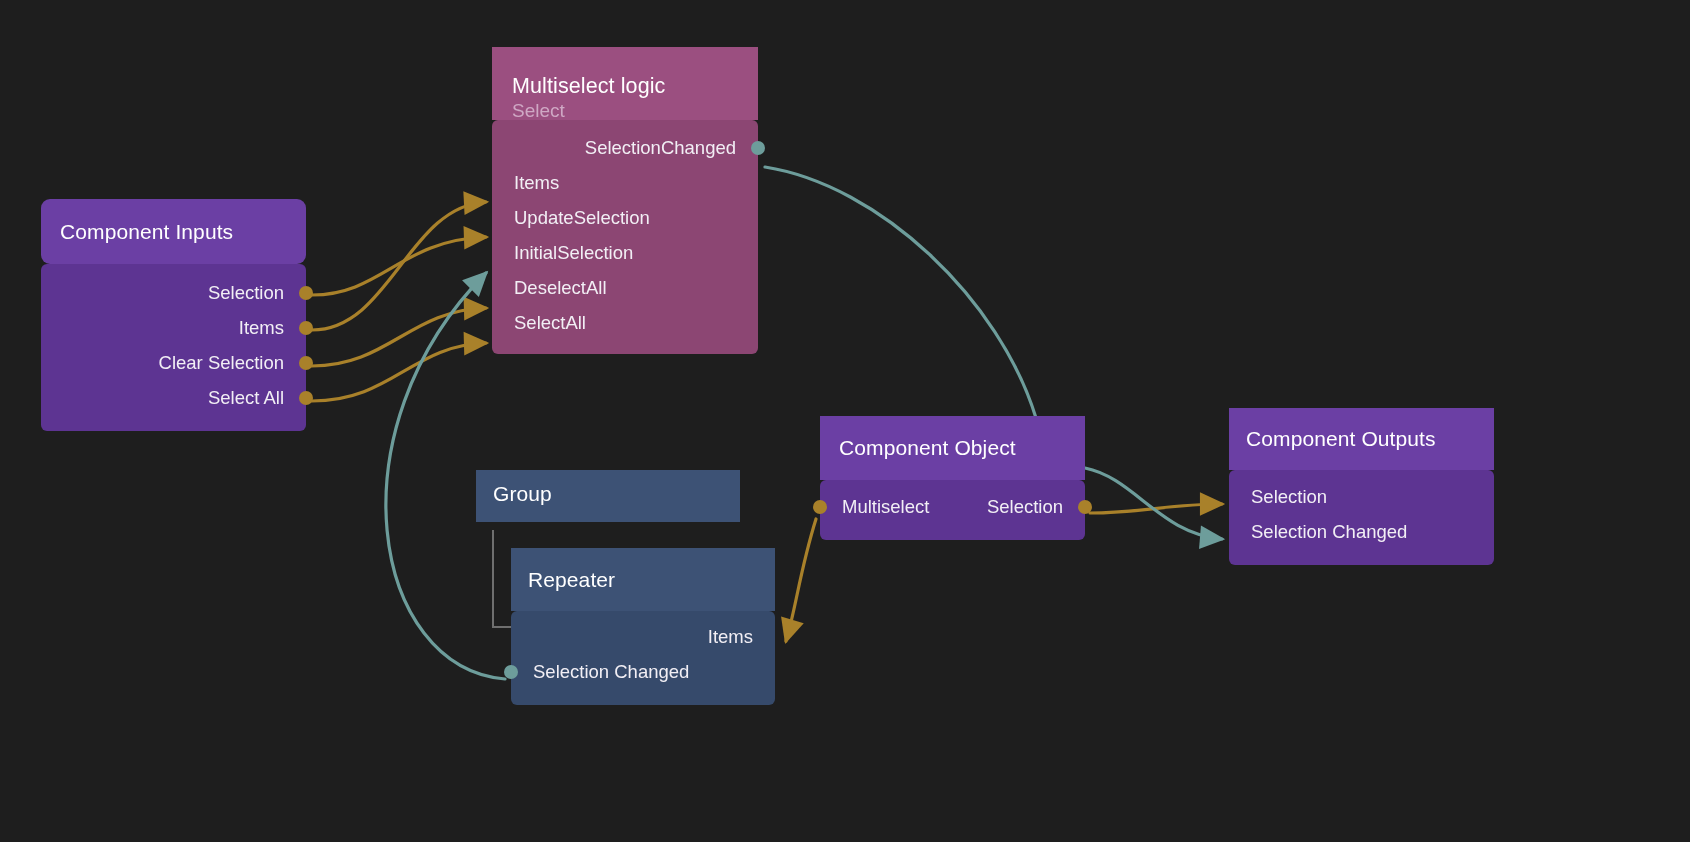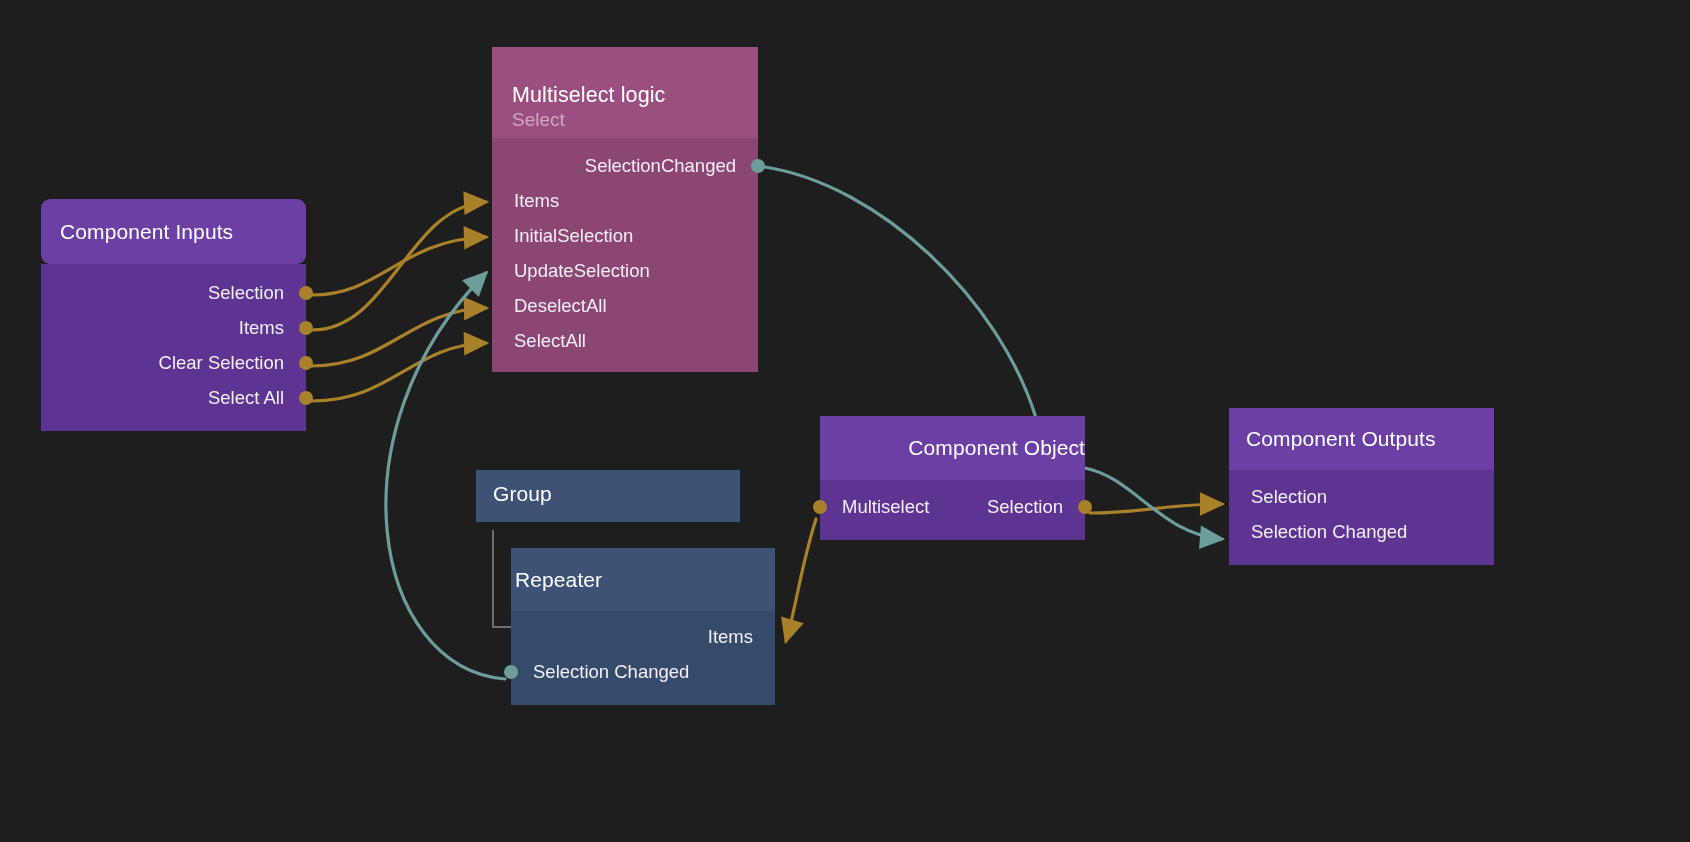--- a/index.html
+++ b/index.html
@@ -47,20 +47,21 @@
   }
   .node-subtitle {
     color: #cfa8c4;
     font-size: 19px;
     line-height: 23px;
     white-space: nowrap;
   }
   .node-body {
     box-sizing: border-box;
     position: relative;
+    border-radius: 6px;
   }
   .port-row {
     position: relative;
     height: 35px;
     display: flex;
     align-items: center;
     white-space: nowrap;
   }
   .port-label {
     color: #f2eff5;
@@ -80,46 +81,46 @@
     top: 50%;
     transform: translateY(-50%);
   }
   .dot.out { right: -7px; }
   .dot.in  { left: -7px; }
   .dot.orange { background: #a9812a; }
   .dot.teal   { background: #6d9d9b; }
 
   
   #node-multiselect { left: 492px; top: 47px; width: 266px; }
-  #node-multiselect .node-header { height: 91px; background: #9b4f80; padding: 28px 0 0 20px; }
+  #node-multiselect .node-header { height: 73px; background: #9b4f80; padding: 28px 0 0 20px; }
   #node-multiselect .node-body { background: #8c4673; padding: 10px 0 14px 0; }
   #node-multiselect .node-title { font-size: 21.5px; }
 
   
   #node-inputs { left: 41px; top: 199px; width: 265px; }
   #node-inputs .node-header { height: 65px; background: #6b3fa4; padding: 0 0 0 19px; border-radius: 9px; }
   #node-inputs .node-body { background: #5d3492; padding: 11px 0 16px 0; }
 
   
-  #node-object { left: 820px; top: 416px; width: 265px; text-align: right; }
+  #node-object { left: 820px; top: 416px; width: 265px; }
   #node-object .node-header { height: 64px; background: #6b3fa4; padding: 0 0 0 19px; }
   #node-object .node-body { background: #5d3492; padding: 9px 0 16px 0; }
 
   
   #node-outputs { left: 1229px; top: 408px; width: 265px; }
   #node-outputs .node-header { height: 62px; background: #6b3fa4; padding: 0 16px 0 17px; }
   #node-outputs .node-body { background: #5d3492; padding: 9px 0 16px 0; }
 
   
   #node-group { left: 476px; top: 470px; width: 264px; }
   #node-group .node-header { height: 52px; background: #3d5275; padding: 0 0 4px 17px; }
 
   
   #node-repeater { left: 511px; top: 548px; width: 264px; }
-  #node-repeater .node-header { height: 63px; background: #3d5275; padding: 0 0 0 4px; }
+  #node-repeater .node-header { height: 63px; background: #3d5275; padding: 0 0 0 17px; }
   #node-repeater .node-body { background: #364a6b; padding: 8px 0 16px 0; }
 
   
   #group-elbow {
     position: absolute;
     left: 492px;
     top: 530px;
     width: 20px;
     height: 96px;
     border-left: 2px solid #6f6f6f;
@@ -174,24 +175,24 @@
 
       <div class="port-row right">
         <span class="port-label">SelectionChanged</span>
         <span class="dot out teal"></span>
       </div>
 
       <div class="port-row left">
         <span class="port-label">Items</span>
       </div>
       <div class="port-row left">
+        <span class="port-label">UpdateSelection</span>
+      </div>
+      <div class="port-row left">
         <span class="port-label">InitialSelection</span>
-      </div>
-      <div class="port-row left">
-        <span class="port-label">UpdateSelection</span>
       </div>
       <div class="port-row left">
         <span class="port-label">DeselectAll</span>
       </div>
       <div class="port-row left">
         <span class="port-label">SelectAll</span>
       </div>
 
     </div>
   </div>

